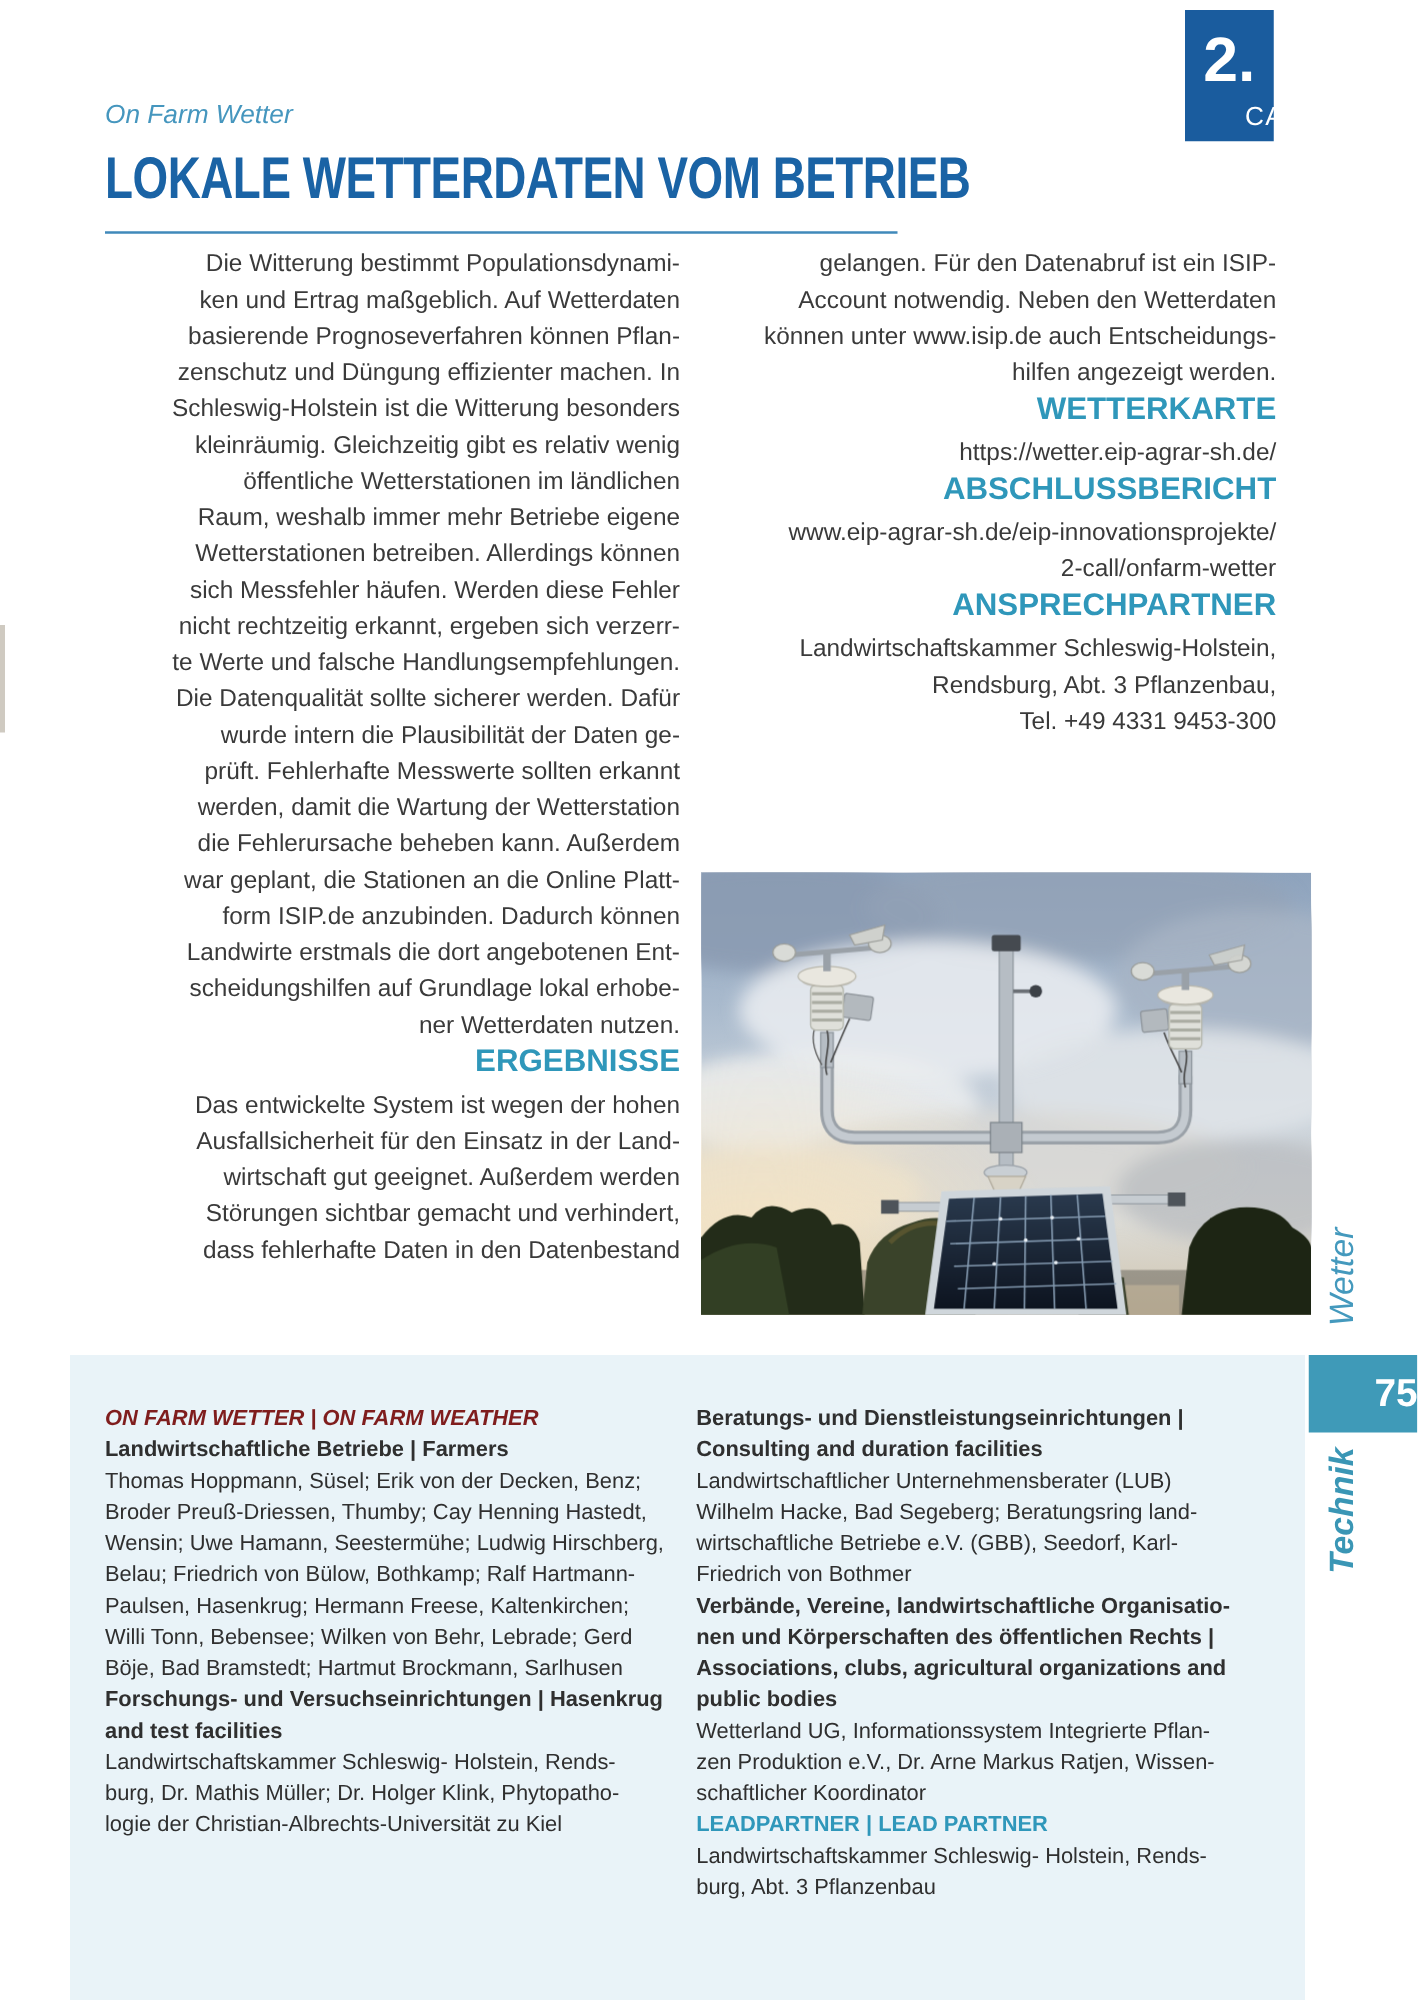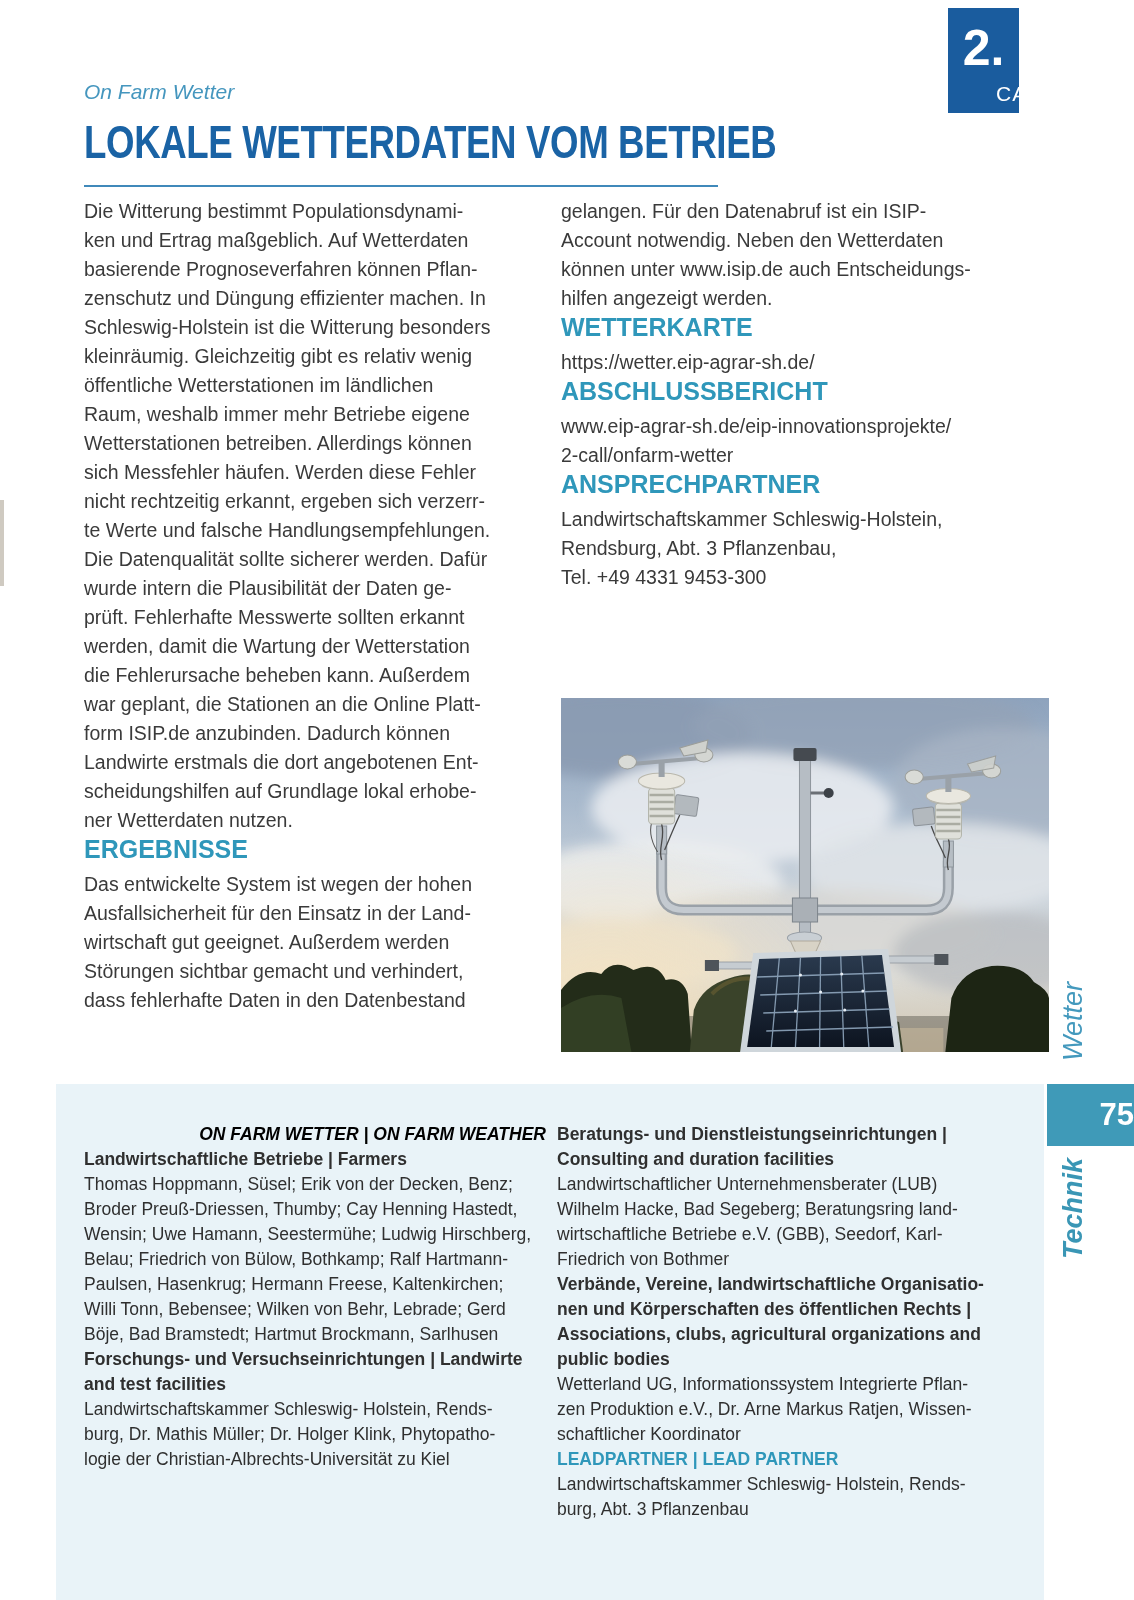--- a/index.html
+++ b/index.html
@@ -14,36 +14,36 @@
   .title-rule{left:84px;top:185px;width:634px;height:2px;background:#4089ba;}
 
   .call-badge{left:948px;top:8px;width:71px;height:105px;background:#1a5c9e;color:#ffffff;
               text-align:center;}
   .call-num{font-size:50px;font-weight:bold;line-height:1;margin-top:15px;}
   .call-word{font-size:21px;letter-spacing:1px;margin-top:9px;margin-left:48px;}
 
   .col{font-size:19.5px;line-height:29px;color:#3a3a3a;}
   .col-left{left:84px;top:197px;width:460px;}
   .col-right{left:561px;top:197px;width:460px;}
-  .col p{margin:0;}
+  .col p{margin:0;text-align:right;}
   .sec-head{color:#2f97ba;font-weight:bold;font-size:25px;line-height:29px;margin:0;}
   .mt-ergebnisse{margin-top:28px;}
   .p-after-head{margin-top:6px !important;}
   .mt-karte{margin-top:40px;}
   .mt-sec{margin-top:29px;}
   .link{color:#3a3a3a;text-decoration:none;}
 
   .photo{left:561px;top:698px;width:488px;height:354px;overflow:hidden;}
   .photo svg{display:block;width:100%;height:100%;}
 
   .footer-box{left:56px;top:1084px;width:988px;height:516px;background:#e9f3f8;}
   .fcol{font-size:17.5px;line-height:25px;color:#2f2f2f;}
   .fcol-left{left:84px;top:1122px;width:462px;}
   .fcol-right{left:557px;top:1122px;width:462px;}
-  .f-teal-italic{color:#000000;font-weight:bold;font-style:italic;text-align:right;}
+  .f-teal-italic{color:#7f1d1d;font-weight:bold;font-style:italic;}
   .f-teal{color:#2f97ba;font-weight:bold;}
   .f-bold{font-weight:bold;}
 
   .pagebox{left:1047px;top:1084px;width:87px;height:62px;background:#3f9ab8;color:#ffffff;
            display:flex;align-items:center;justify-content:flex-end;font-size:31px;font-weight:bold;}
   .vlabel{writing-mode:vertical-rl;transform:rotate(180deg);color:#4499bd;font-size:27px;
           font-style:italic;}
   .v-wetter{left:1058px;top:982px;}
   .v-technik{left:1058px;top:1158px;font-weight:bold;color:#3a96b5;}
 
@@ -252,21 +252,21 @@
   <div class="abs fcol fcol-left">
     <div class="f-teal-italic">ON FARM WETTER | ON FARM WEATHER</div>
     <div class="f-bold">Landwirtschaftliche Betriebe | Farmers</div>
     <div class="pre">Thomas Hoppmann, Süsel; Erik von der Decken, Benz;
 Broder Preuß-Driessen, Thumby; Cay Henning Hastedt,
 Wensin; Uwe Hamann, Seestermühe; Ludwig Hirschberg,
 Belau; Friedrich von Bülow, Bothkamp; Ralf Hartmann-
 Paulsen, Hasenkrug; Hermann Freese, Kaltenkirchen;
 Willi Tonn, Bebensee; Wilken von Behr, Lebrade; Gerd
 Böje, Bad Bramstedt; Hartmut Brockmann, Sarlhusen</div>
-    <div class="f-bold pre">Forschungs- und Versuchseinrichtungen | Landwirte
+    <div class="f-bold pre">Forschungs- und Versuchseinrichtungen | Hasenkrug
 and test facilities</div>
     <div class="pre">Landwirtschaftskammer Schleswig- Holstein, Rends-
 burg, Dr. Mathis Müller; Dr. Holger Klink, Phytopatho-
 logie der Christian-Albrechts-Universität zu Kiel</div>
   </div>
 
   <div class="abs fcol fcol-right">
     <div class="f-bold pre">Beratungs- und Dienstleistungseinrichtungen |
 Consulting and duration facilities</div>
     <div class="pre">Landwirtschaftlicher Unternehmensberater (LUB)

